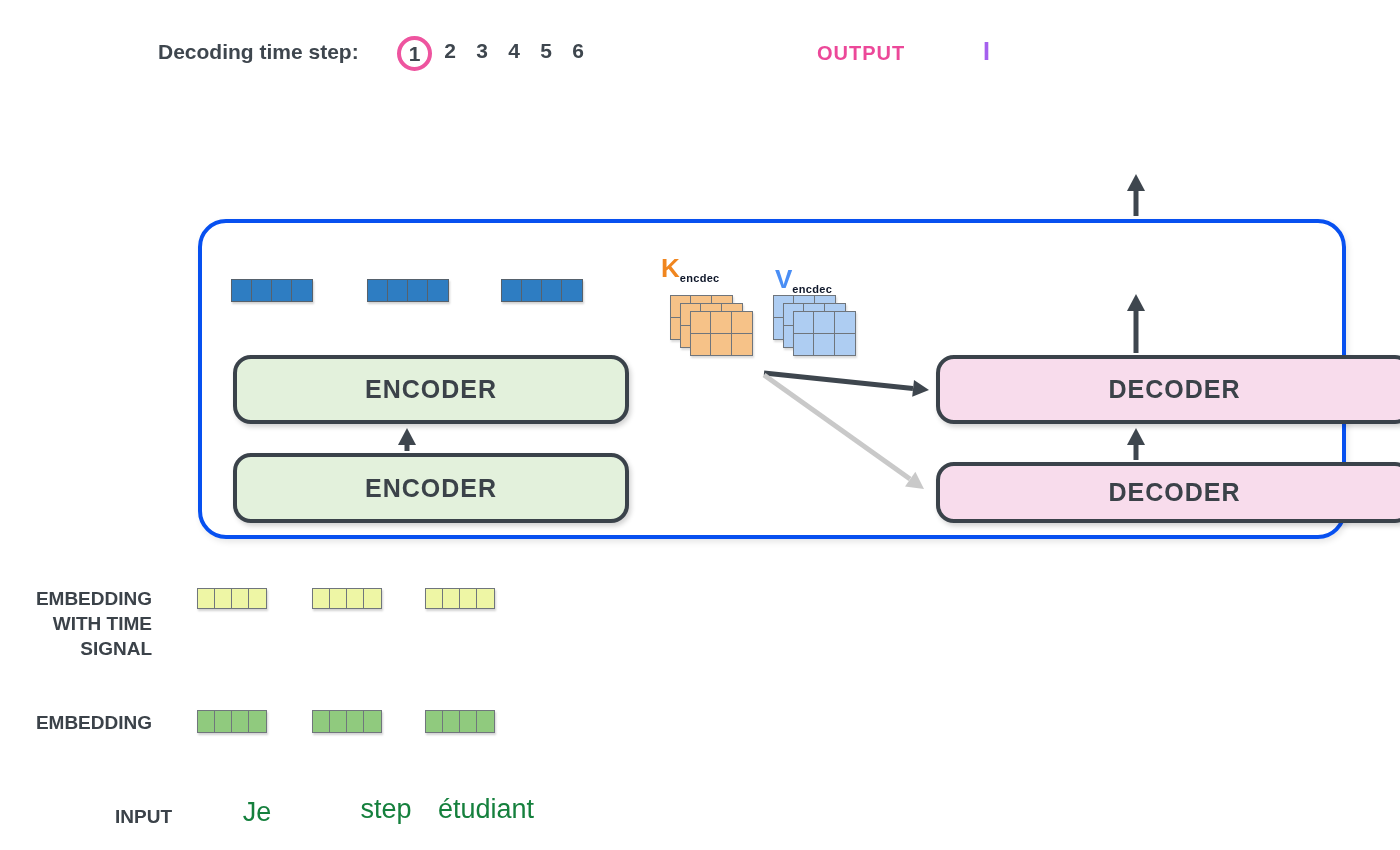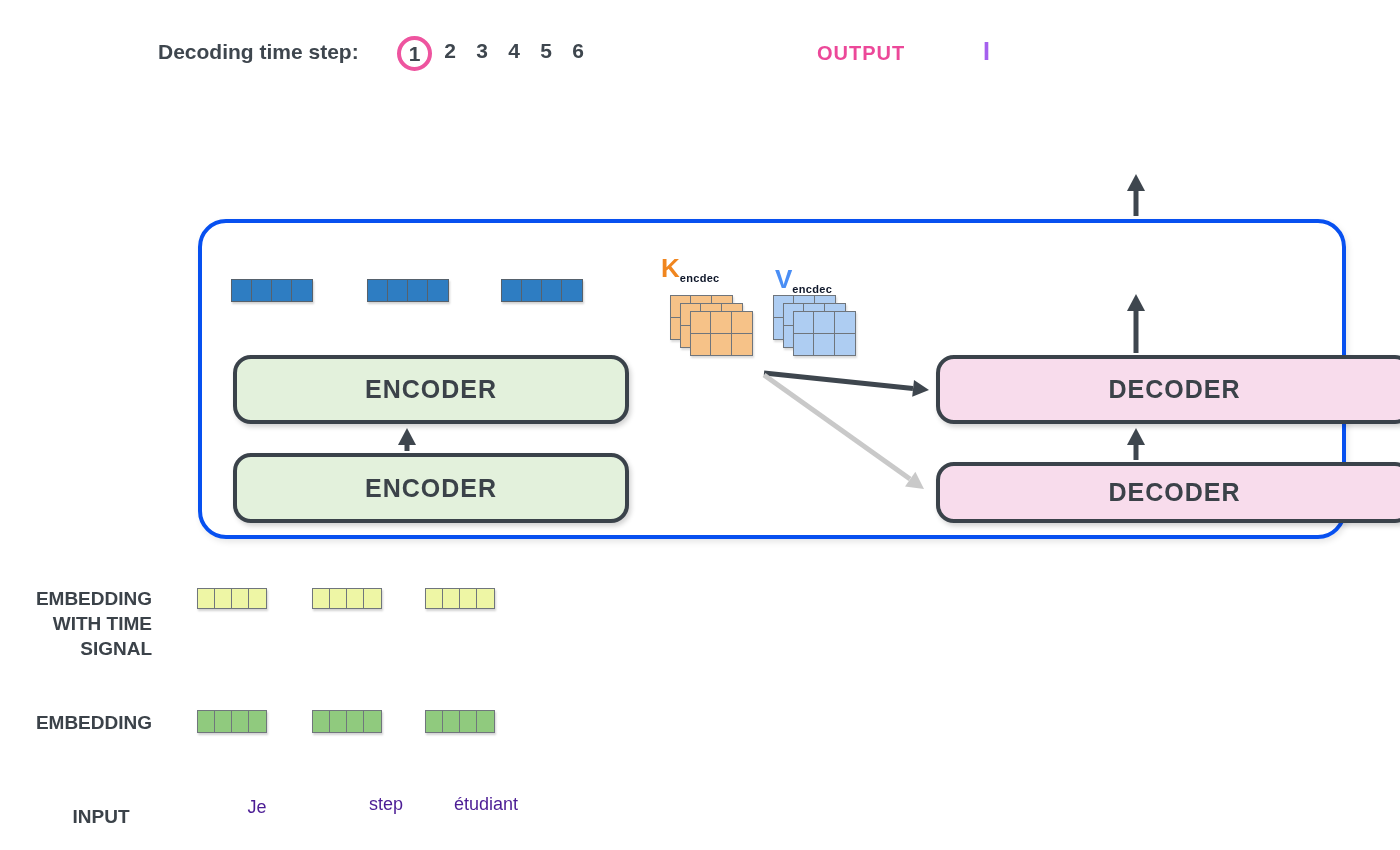--- a/index.html
+++ b/index.html
@@ -59,21 +59,21 @@
   .mlayer .gc:nth-child(3n){border-right:none;}
   .mlayer .gc:nth-child(n+4){border-bottom:none;}
   .mlayer.l1{left:0;top:0;z-index:1;}
   .mlayer.l2{left:10px;top:8px;z-index:2;}
   .mlayer.l3{left:20px;top:16px;z-index:3;}
 
   
   .side-label{font-size:19px;font-weight:700;text-align:right;color:#3b4249;line-height:25px;white-space:pre-line;}
 
   
-  .tok{font-size:18px;color:#4c1d95;transform:translateX(-50%);white-space:nowrap;}
+  .tok{font-size:27px;color:#15803d;transform:translateX(-50%);white-space:nowrap;}
 
   svg.overlay{position:absolute;left:0;top:0;pointer-events:none;}
 </style>
 </head>
 <body>
 
 <div class="canvas">
 
   <div class="abs hdr-label" style="left:158px;top:40px;">Decoding time step:</div>
   <div class="abs step-circle" style="left:397px;top:36px;">
@@ -182,21 +182,21 @@
     <span>DECODER</span>
   </div>
   <div class="abs block dec" style="top:462px;height:61px;">
     <span>DECODER</span>
   </div>
 
   <div class="abs side-label" style="left:20px;top:562px;width:132px;margin-top:24px;">EMBEDDING
 WITH TIME
 SIGNAL</div>
   <div class="abs side-label" style="left:10px;top:710px;width:142px;">EMBEDDING</div>
-  <div class="abs side-label" style="left:30px;top:804px;width:142px;text-align:center;">INPUT</div>
+  <div class="abs side-label" style="left:30px;top:804px;width:142px;">INPUT</div>
 
   <div class="abs cells yellow" style="left:197px;top:588px;">
     <div class="c"></div>
       <div class="c"></div>
       <div class="c"></div>
       <div class="c"></div>
   </div>
   <div class="abs cells yellow" style="left:312px;top:588px;">
     <div class="c"></div>
       <div class="c"></div>

